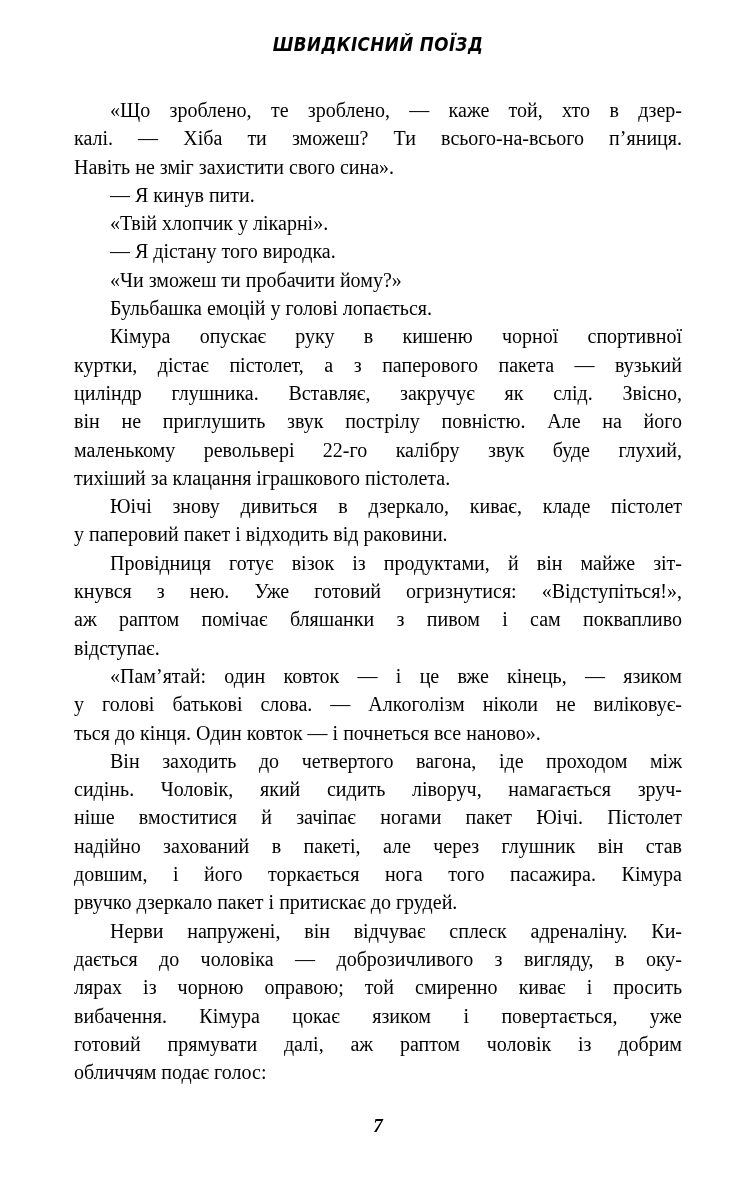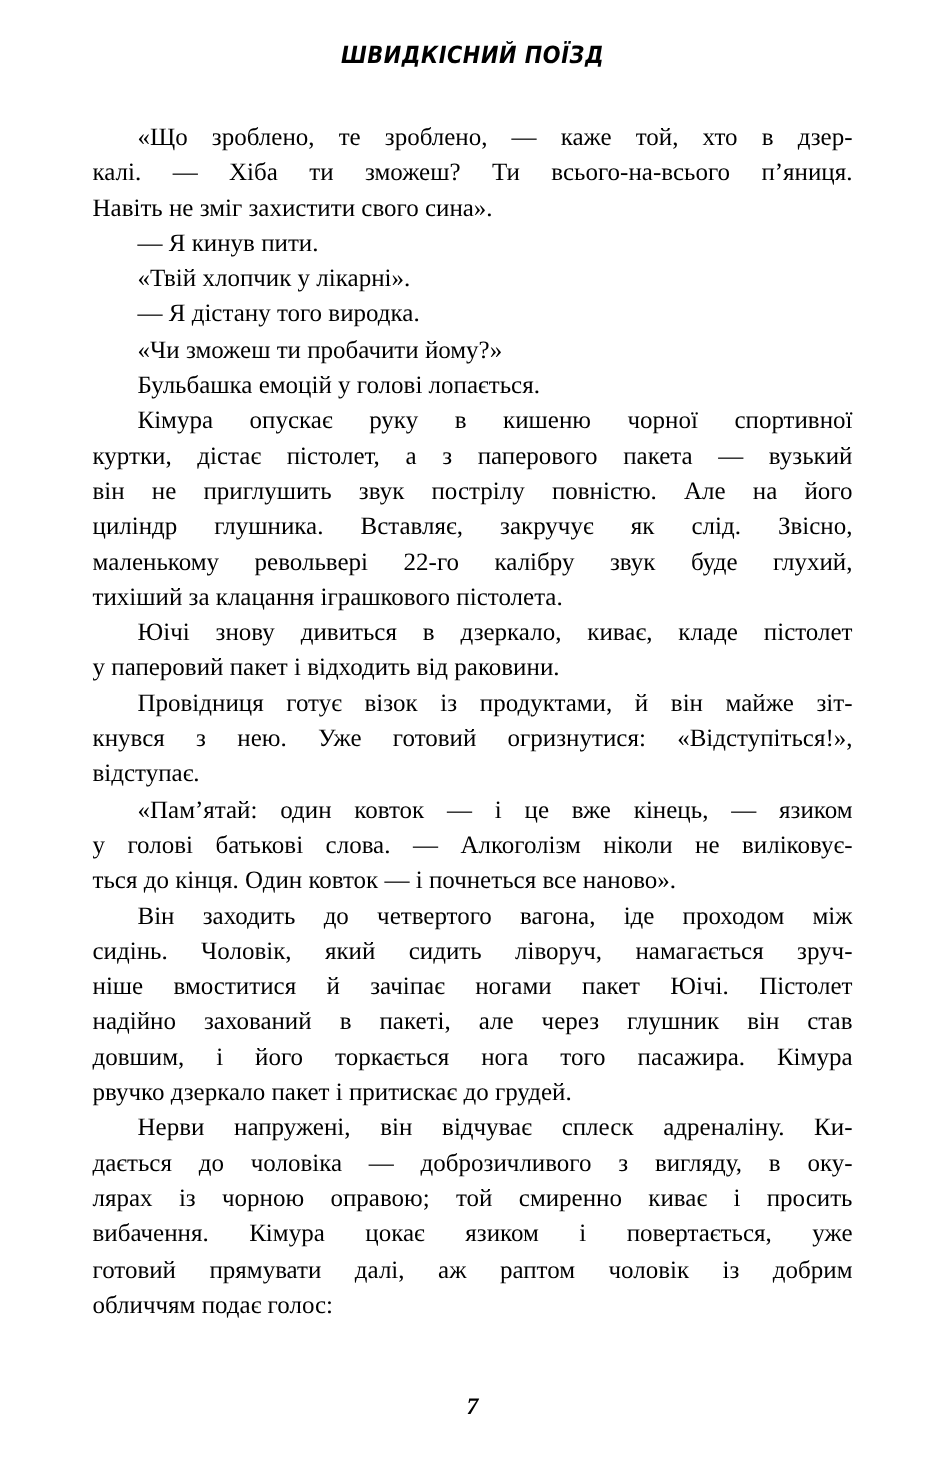--- a/index.html
+++ b/index.html
@@ -84,32 +84,33 @@
       </div>
       <div class="paragraph">
         <div class="text-line first last"><span class="run-italic">«Чи зможеш ти пробачити йому?»</span></div>
       </div>
       <div class="paragraph">
         <div class="text-line first last"><span class="run-regular">Бульбашка емоцій у голові лопається.</span></div>
       </div>
       <div class="paragraph">
         <div class="text-line first"><span class="run-regular">Кімура опускає руку в кишеню чорної спортивної</span></div>
         <div class="text-line"><span class="run-regular">куртки, дістає пістолет, а з паперового пакета — вузький</span></div>
+        <div class="text-line"><span class="run-regular">циліндр глушника. Вставляє, закручує як слід. Звісно,</span></div>
         <div class="text-line"><span class="run-regular">він не приглушить звук пострілу повністю. Але на його</span></div>
-        <div class="text-line"><span class="run-regular">циліндр глушника. Вставляє, закручує як слід. Звісно,</span></div>
         <div class="text-line"><span class="run-regular">маленькому револьвері 22-го калібру звук буде глухий,</span></div>
         <div class="text-line last"><span class="run-regular">тихіший за клацання іграшкового пістолета.</span></div>
       </div>
       <div class="paragraph">
         <div class="text-line first"><span class="run-regular">Юічі знову дивиться в дзеркало, киває, кладе пістолет</span></div>
         <div class="text-line last"><span class="run-regular">у паперовий пакет і відходить від раковини.</span></div>
       </div>
       <div class="paragraph">
         <div class="text-line first"><span class="run-regular">Провідниця готує візок із продуктами, й він майже зіт-</span></div>
         <div class="text-line"><span class="run-regular">кнувся з нею. Уже готовий огризнутися: «Відступіться!»,</span></div>
+        <div class="text-line"><span class="run-regular">аж раптом помічає бляшанки з пивом і сам поквапливо</span></div>
         <div class="text-line last"><span class="run-regular">відступає.</span></div>
       </div>
       <div class="paragraph">
         <div class="text-line first"><span class="run-italic">«Пам’ятай: один ковток — і це вже кінець, — </span><span class="run-regular">язиком</span></div>
         <div class="text-line"><span class="run-regular">у голові батькові слова. — </span><span class="run-italic">Алкоголізм ніколи не виліковує-</span></div>
         <div class="text-line last"><span class="run-italic">ться до кінця. Один ковток — і почнеться все наново».</span></div>
       </div>
       <div class="paragraph">
         <div class="text-line first"><span class="run-regular">Він заходить до четвертого вагона, іде проходом між</span></div>
         <div class="text-line"><span class="run-regular">сидінь. Чоловік, який сидить ліворуч, намагається зруч-</span></div>

